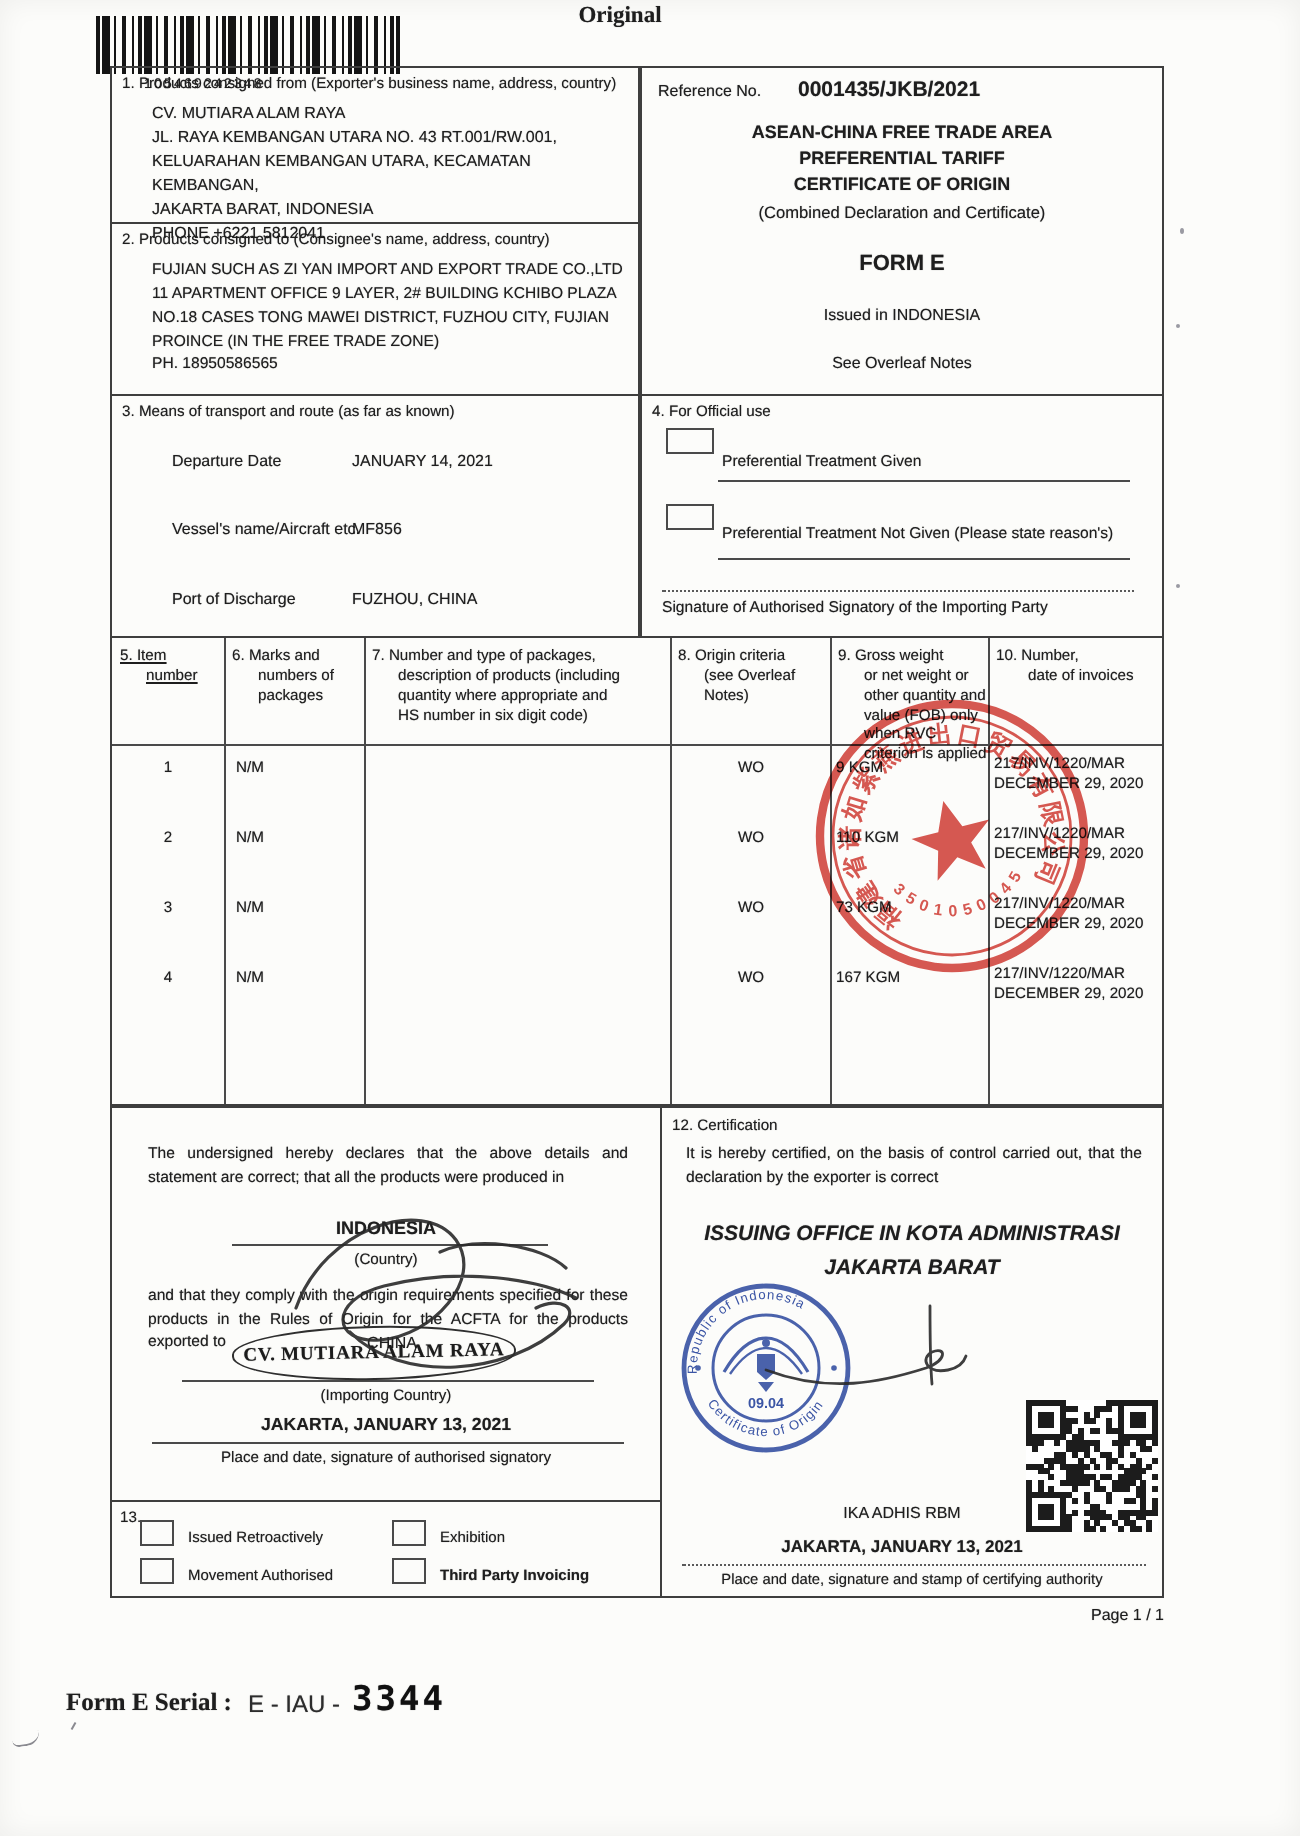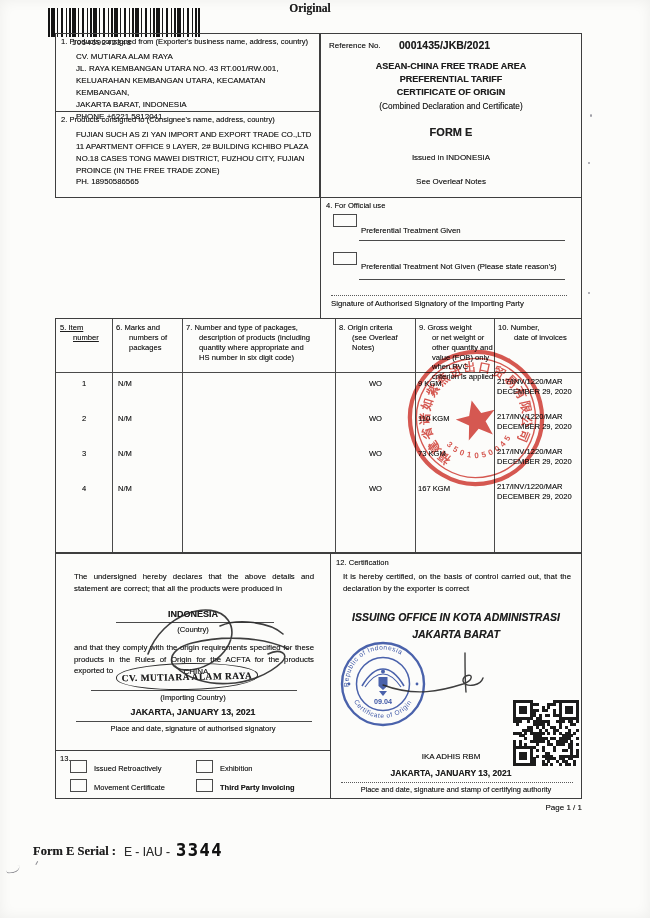--- a/index.html
+++ b/index.html
@@ -54,20 +54,29 @@
 
   <div class="bx" style="left:55px;top:111px;width:265px;height:87px;">
     <div class="bt scan" style="padding:3px 4px 0 5px;">2.   Products consigned to (Consignee's name, address, country)</div>
     <div class="body-txt pre scan" style="padding:5px 4px 0 20px;font-size:7.8px;">FUJIAN SUCH AS ZI YAN IMPORT AND EXPORT TRADE CO.,LTD
 11 APARTMENT OFFICE 9 LAYER, 2# BUILDING KCHIBO PLAZA
 NO.18 CASES TONG MAWEI DISTRICT, FUZHOU CITY, FUJIAN
 PROINCE (IN THE FREE TRADE ZONE)
 PH. 18950586565</div>
   </div>
 
+  <div class="bx" style="left:55px;top:197px;width:265px;height:122px;">
+    <div class="bt scan" style="padding:3px 4px 0 5px;">3.   Means of transport and route (as far as known)</div>
+    <div class="abs scan" style="left:30px;top:28px;font-size:8px;">Departure Date</div>
+    <div class="abs scan" style="left:120px;top:28px;font-size:8px;">JANUARY 14, 2021</div>
+    <div class="abs scan" style="left:30px;top:62px;font-size:8px;">Vessel's name/Aircraft etc.</div>
+    <div class="abs scan" style="left:120px;top:62px;font-size:8px;">MF856</div>
+    <div class="abs scan" style="left:30px;top:97px;font-size:8px;">Port of Discharge</div>
+    <div class="abs scan" style="left:120px;top:97px;font-size:8px;">FUZHOU, CHINA</div>
+  </div>
 
   <div class="bx" style="left:320px;top:33px;width:262px;height:165px;">
     <div class="abs scan" style="left:8px;top:7px;font-size:8px;">Reference No.</div>
     <div class="abs scan b" style="left:78px;top:5px;font-size:10.5px;">0001435/JKB/2021</div>
     <div class="abs scan b ctr" style="left:0;top:27px;width:100%;font-size:9px;">ASEAN-CHINA FREE TRADE AREA</div>
     <div class="abs scan b ctr" style="left:0;top:40px;width:100%;font-size:9px;">PREFERENTIAL TARIFF</div>
     <div class="abs scan b ctr" style="left:0;top:53px;width:100%;font-size:9px;">CERTIFICATE OF ORIGIN</div>
     <div class="abs scan ctr" style="left:0;top:67px;width:100%;font-size:8.3px;">(Combined Declaration and Certificate)</div>
     <div class="abs scan b ctr" style="left:0;top:92px;width:100%;font-size:11px;">FORM E</div>
     <div class="abs scan ctr" style="left:0;top:119px;width:100%;font-size:8px;">Issued in INDONESIA</div>
@@ -170,21 +179,21 @@
     </g>
   </svg>
 
   <div class="bx" style="left:55px;top:750px;width:276px;height:49px;">
     <div class="bt scan" style="padding:3px 0 0 4px;">13.</div>
     <div class="cb" style="left:14px;top:9px;width:17px;height:13px;"></div>
     <div class="abs scan" style="left:38px;top:13px;font-size:7.5px;">Issued Retroactively</div>
     <div class="cb" style="left:140px;top:9px;width:17px;height:13px;"></div>
     <div class="abs scan" style="left:164px;top:13px;font-size:7.5px;">Exhibition</div>
     <div class="cb" style="left:14px;top:28px;width:17px;height:13px;"></div>
-    <div class="abs scan" style="left:38px;top:32px;font-size:7.5px;">Movement Certificate</div>
+    <div class="abs scan" style="left:38px;top:32px;font-size:7.5px;">Movement Authorised</div>
     <div class="cb" style="left:140px;top:28px;width:17px;height:13px;"></div>
     <div class="abs scan" style="left:164px;top:32px;font-size:7.5px;font-weight:bold;">Third Party Invoicing</div>
   </div>
 
   <div class="bx" style="left:330px;top:553px;width:252px;height:246px;">
     <div class="bt scan" style="padding:4px 4px 0 5px;">12.  Certification</div>
     <div class="abs scan jst" style="left:12px;top:17px;width:228px;font-size:7.8px;line-height:1.5;">It is hereby certified, on the basis of control carried out, that the declaration by the exporter is correct</div>
     <div class="abs scan b ctr pre" style="left:0;top:55px;width:100%;font-size:10.5px;line-height:1.6;font-style:italic;">ISSUING OFFICE IN KOTA ADMINISTRASI
 JAKARTA BARAT</div>
     <div class="abs scan ctr" style="left:40px;top:198px;width:160px;font-size:8px;">IKA ADHIS RBM</div>

